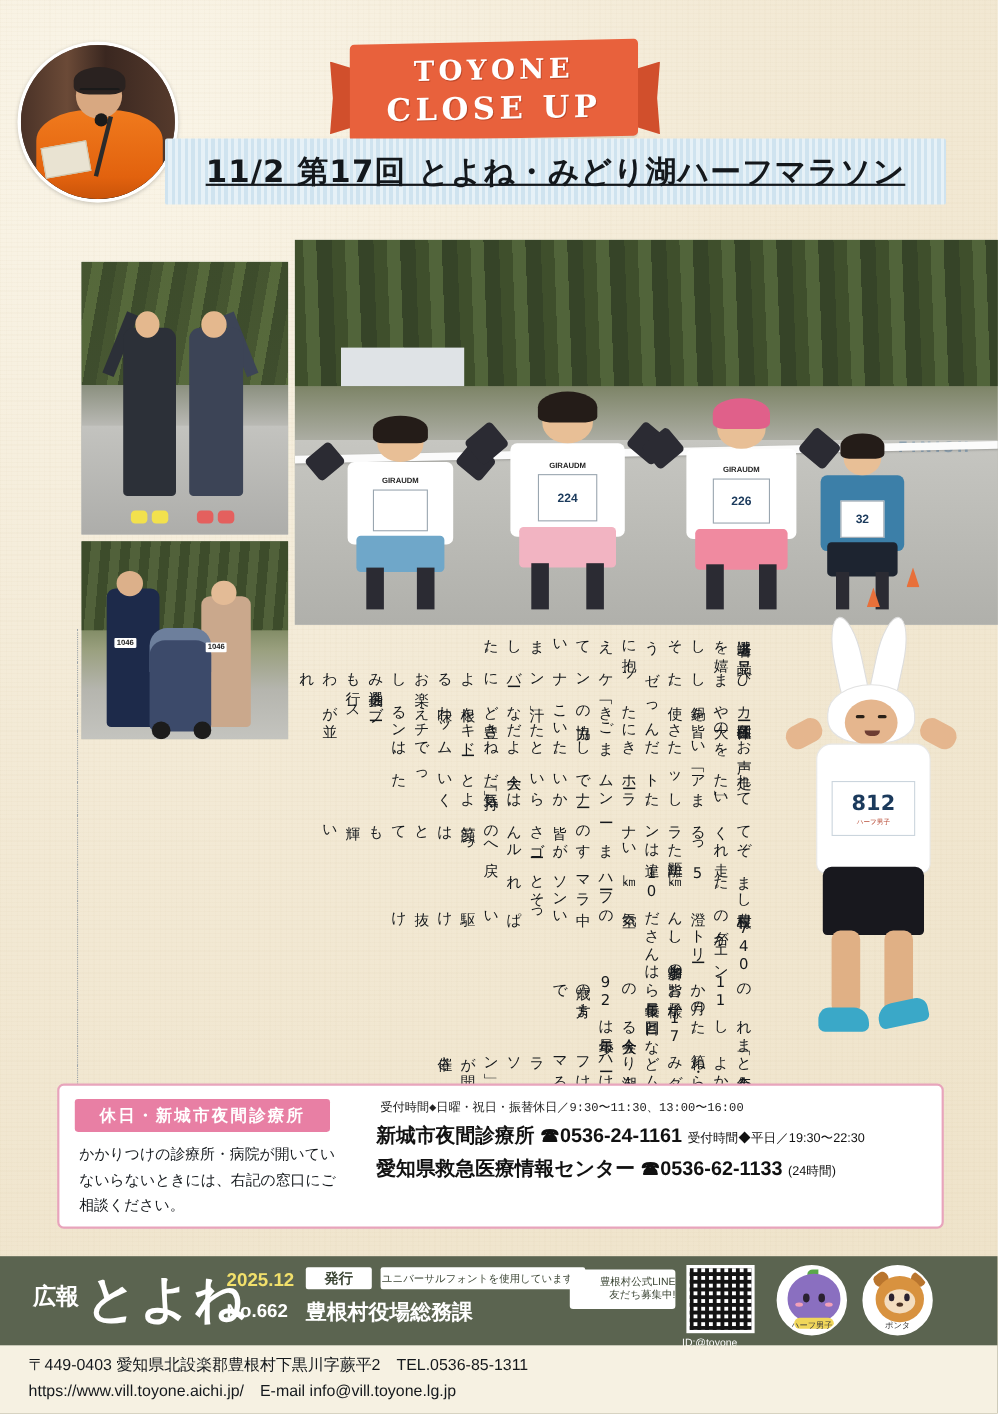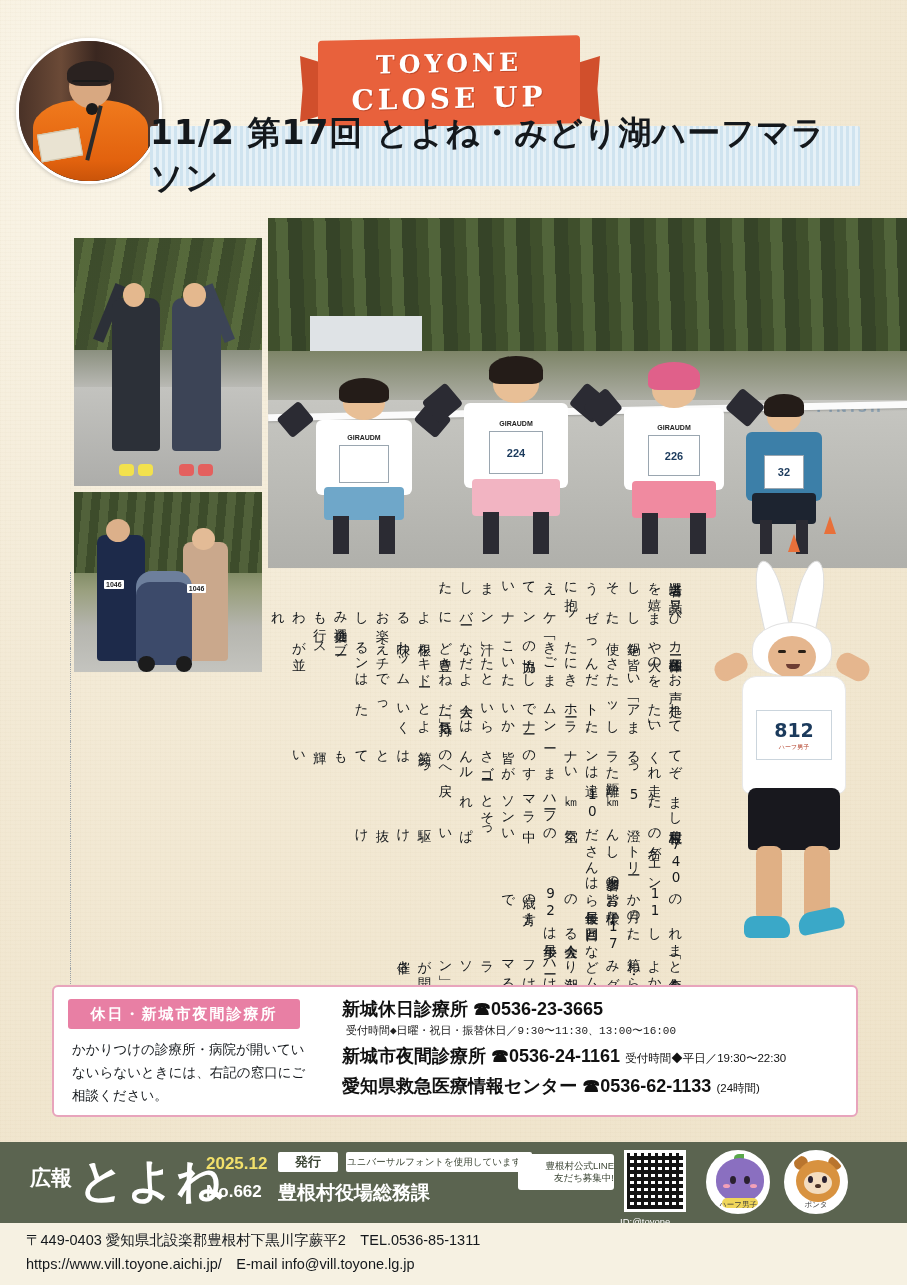--- a/index.html
+++ b/index.html
@@ -67,23 +67,24 @@
   
   .title-bar {
     position: absolute;
     left: 150px; top: 126px; width: 710px; height: 60px;
     background: repeating-linear-gradient(90deg,
        #cfe3ef 0px, #cfe3ef 3px, #e6f1f7 3px, #e6f1f7 6px);
     border-radius: 2px;
     display: flex; align-items: center; justify-content: center;
   }
   .title-bar .title-text {
-    font-size: 33px; font-weight: bold; color: #14181c;
+    font-size: 28px; font-weight: bold; color: #14181c;
     letter-spacing: 1px;
     font-family: "DejaVu Sans", sans-serif;
+    text-decoration: underline;
   }
 
   
   .circle-photo {
     position: absolute; left: 16px; top: 38px;
     width: 146px; height: 146px; border-radius: 50%;
     overflow: hidden; border: 3px solid #fff;
     box-shadow: 0 1px 4px rgba(0,0,0,0.2);
     background: linear-gradient(160deg,#6a4b3c 0%, #3d2a21 60%, #241812 100%);
   }
@@ -480,24 +481,20 @@
     <div class="col">の11か月のお子様から最年長の92歳の方まで</div>
     <div class="col">れました。第17回目となる今大会は最年少</div>
     <div class="col">「とよね・みどり湖ハーフマラソン」が開催さ</div>
     <div class="col">今年も役場からダム湖畔道路を駆け抜ける、</div>
   </div>
 
   <div class="medbox">
     <div class="med-title">休日・新城市夜間診療所</div>
     <div class="med-desc">かかりつけの診療所・病院が開いていないらないときには、右記の窓口にご相談ください。</div>
     <div class="med-right">
-      <div class="med-line1">
-        <span>新城休日診療所</span>
-        <span>☎0536-23-3665</span>
-      </div>
       <div class="med-sub">受付時間◆日曜・祝日・振替休日／9:30〜11:30、13:00〜16:00</div>
       <div class="med-line2">
         <span>新城市夜間診療所</span>
         <span>☎0536-24-1161</span>
         <span class="rt">受付時間◆平日／19:30〜22:30</span>
       </div>
       <div class="med-line3">
         <span>愛知県救急医療情報センター</span>
         <span>☎0536-62-1133</span>
         <span class="small">(24時間)</span>

